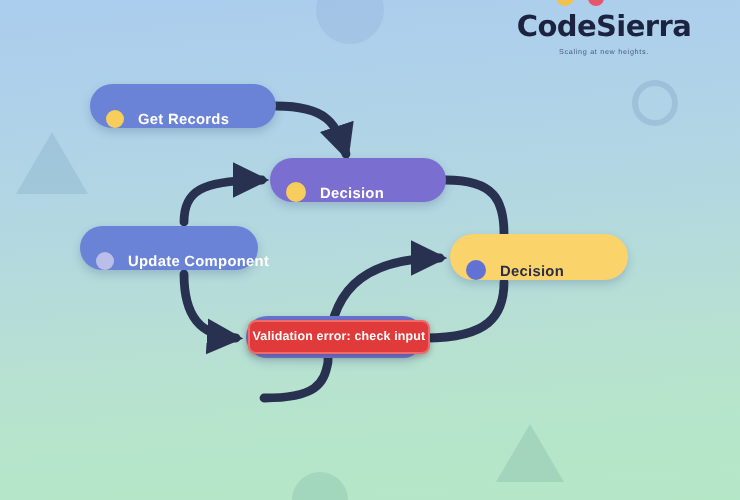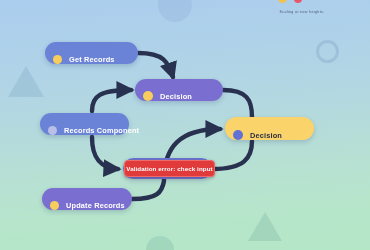--- a/index.html
+++ b/index.html
@@ -150,40 +150,37 @@
     <span class="label lbl-light">Get Records</span>
   </div>
 
   <div id="node-decision-1" class="node n-purple">
     <span class="bullet bullet-md b-yellow"></span>
     <span class="label lbl-light">Decision</span>
   </div>
 
   <div id="node-screen" class="node n-blue">
     <span class="bullet bullet-sm b-lav"></span>
-    <span class="label lbl-light">Records Component</span>
+    <span class="label lbl-light">Update Component</span>
   </div>
 
   <div id="node-decision-2" class="node n-yellow">
     <span class="bullet bullet-md b-blue"></span>
     <span class="label lbl-dark">Decision</span>
   </div>
 
   <div id="node-validation"></div>
   <div id="validation-chip">
     <span class="label">Validation error: check input</span>
   </div>
 
-  <div id="node-update" class="node n-purple">
-    <span class="bullet bullet-sm b-yellow"></span>
-    <span class="label lbl-light">Update Records</span>
-  </div>
 
   <div id="logo">
     <div class="logo-dots">
       <span class="dot-a"></span>
       <span class="dot-b"></span>
 
     </div>
+    <div class="logo-name"><span>Code</span><span>Sierra</span></div>
     <div class="logo-tag">Scaling at new heights.</div>
   </div>
 
 </div>
 
 </body></html>

